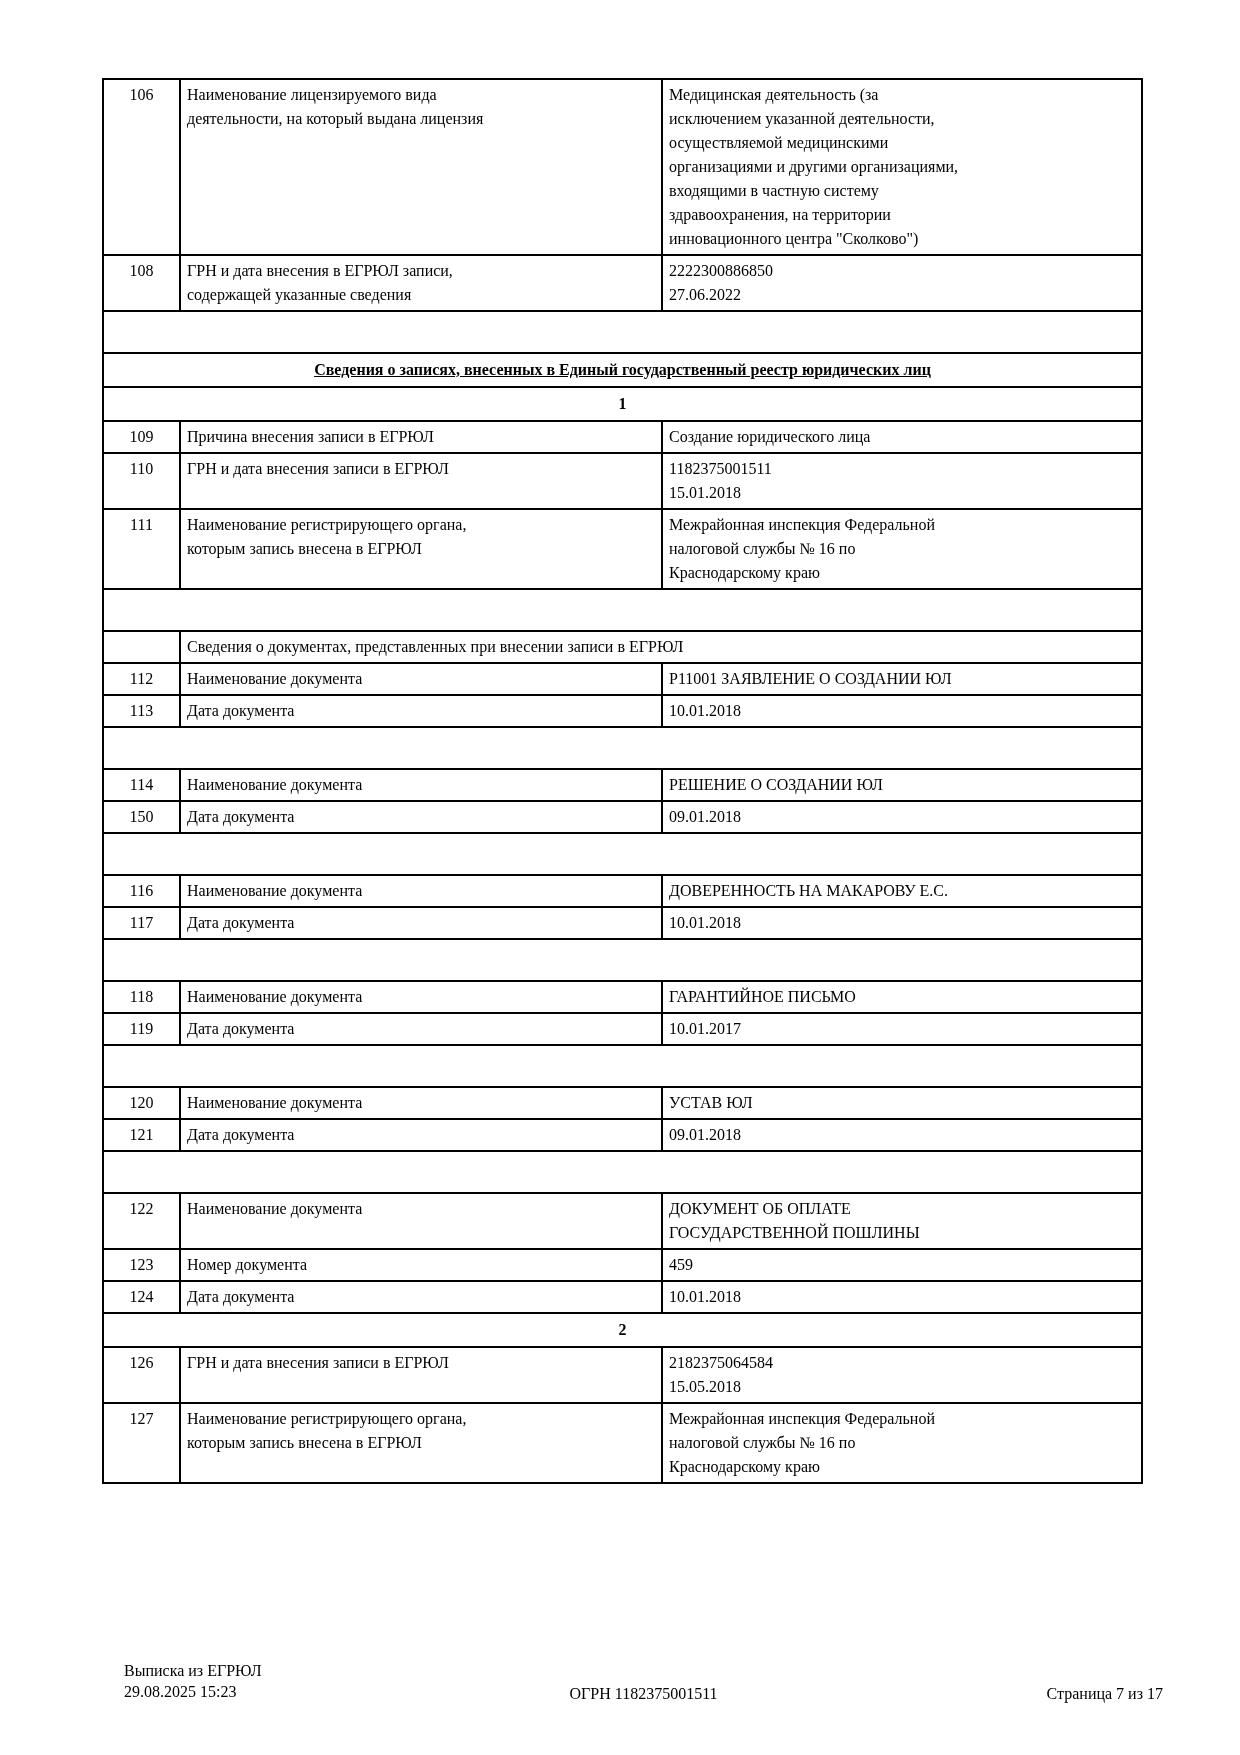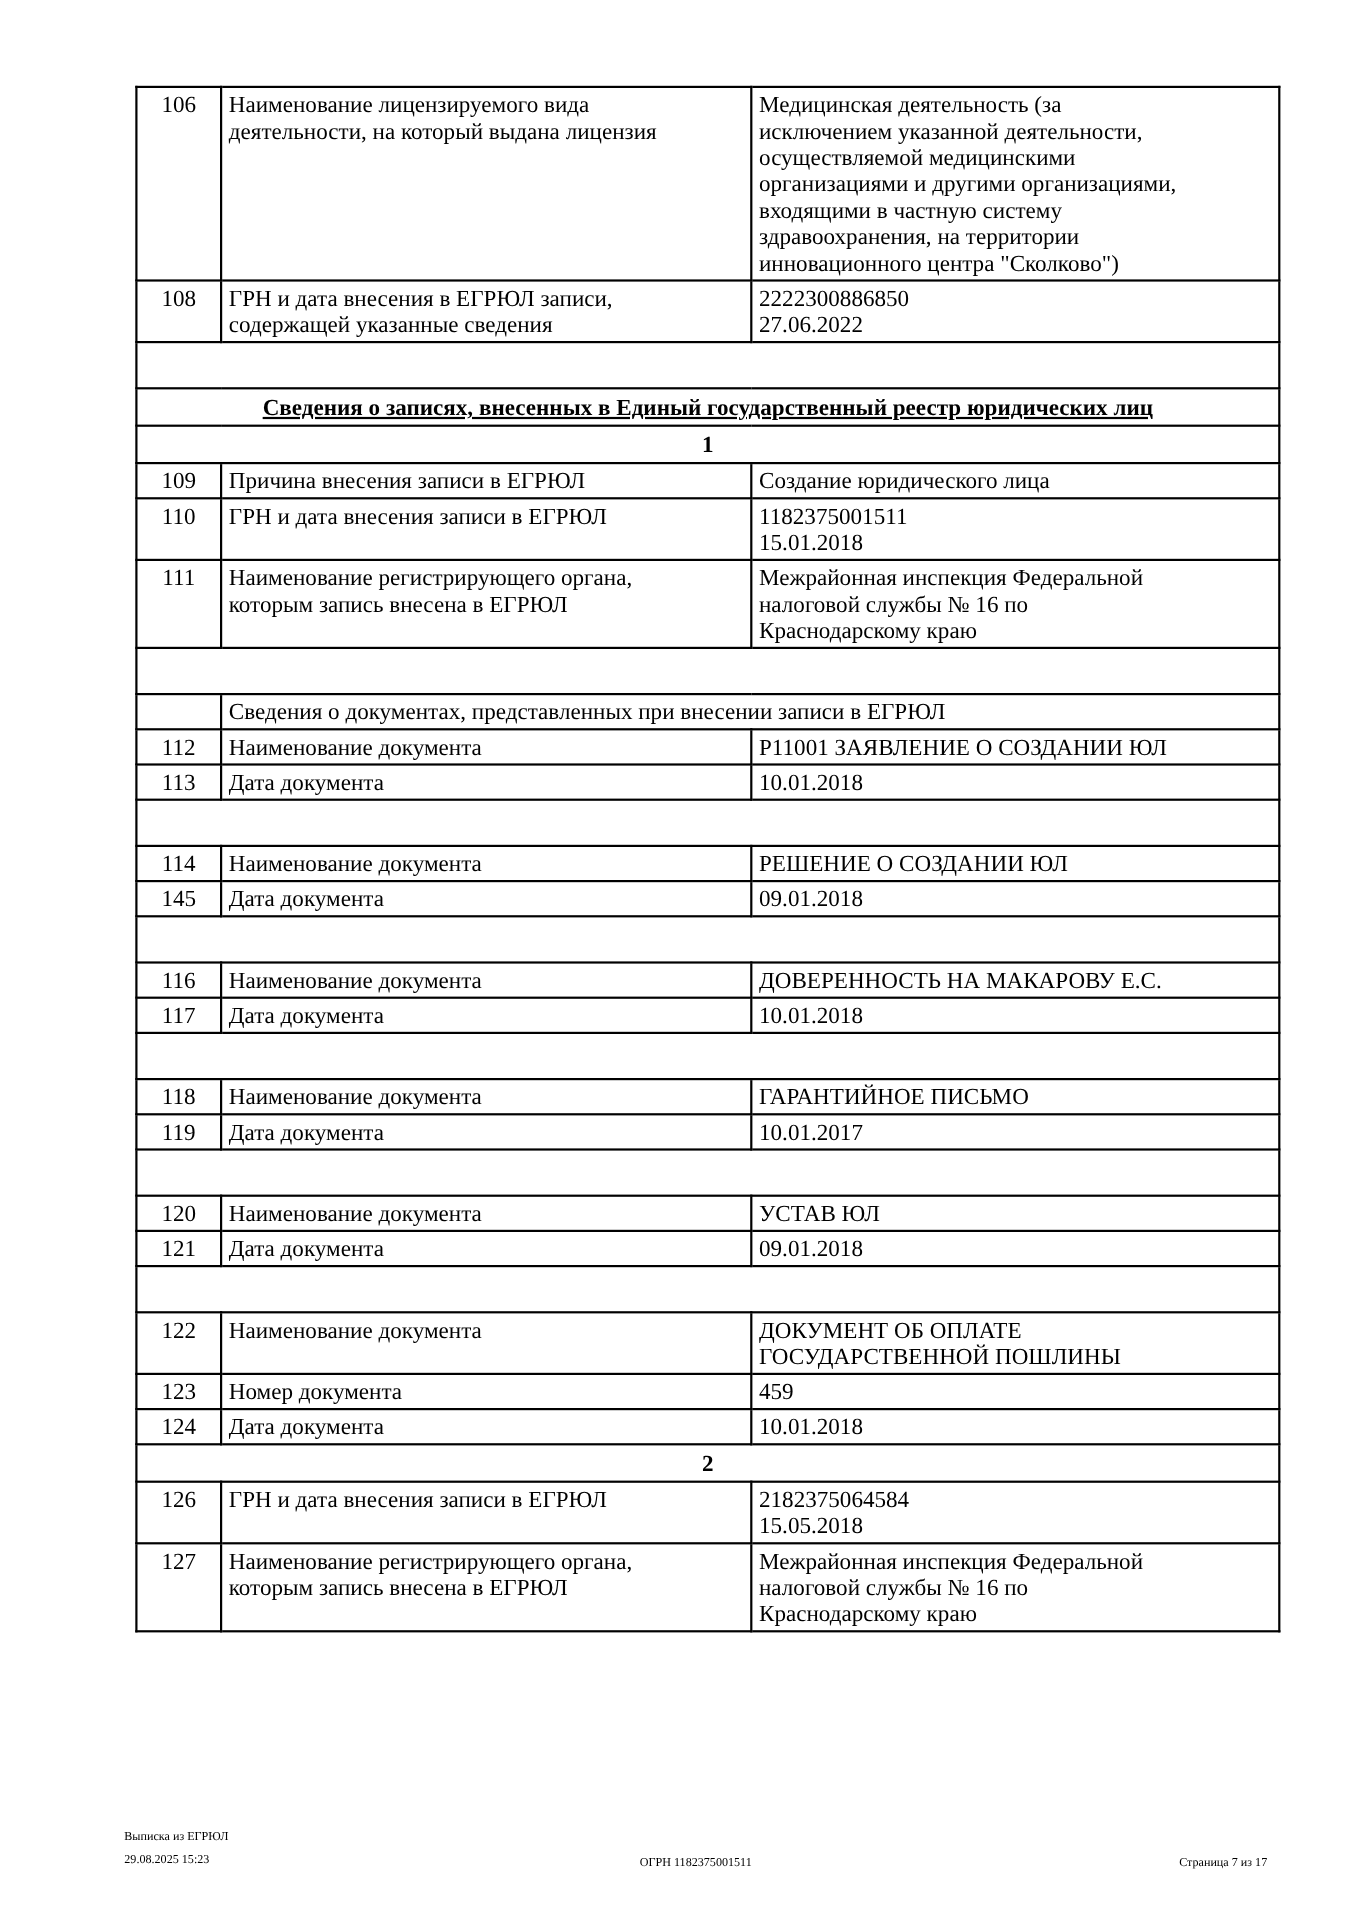--- a/index.html
+++ b/index.html
@@ -9,26 +9,26 @@
   }
   body {
     width: 1240px;
     height: 1755px;
     position: relative;
     font-family: "Liberation Serif", "DejaVu Serif", serif;
     color: #000000;
   }
   .doc-table {
     position: absolute;
-    left: 123px;
+    left: 102px;
     top: 78px;
     width: 1039px;
     border-collapse: collapse;
     table-layout: fixed;
-    font-size: 21px;
+    font-size: 16px;
     line-height: 24px;
   }
   .doc-table td {
     border: 2px solid #000000;
     vertical-align: top;
     overflow: hidden;
   }
   .col-num   { width: 77px; }
   .col-label { width: 482px; }
   .col-value { width: 480px; }
@@ -55,25 +55,25 @@
     font-weight: bold;
     padding: 4px 6px;
   }
   td.cell-subheader {
     padding: 3px 6px;
     margin-left: 16px;
   }
 
   .page-footer {
     position: absolute;
-    left: 113px;
+    left: 124px;
     top: 1660px;
     width: 1039px;
     height: 44px;
-    font-size: 11px;
+    font-size: 16px;
     line-height: 21px;
   }
   .footer-left {
     position: absolute;
     left: 0;
     top: 0;
   }
   .footer-center {
     position: absolute;
     left: 50%;
@@ -178,21 +178,21 @@
     <td colspan="3"></td>
   </tr>
 
   <tr>
     <td class="cell-num">114</td>
     <td class="cell-label">Наименование документа</td>
     <td class="cell-value">РЕШЕНИЕ О СОЗДАНИИ ЮЛ</td>
   </tr>
 
   <tr>
-    <td class="cell-num">145</td>
+    <td class="cell-num">150</td>
     <td class="cell-label">Дата документа</td>
     <td class="cell-value">09.01.2018</td>
   </tr>
 
   <tr class="row-spacer">
     <td colspan="3"></td>
   </tr>
 
   <tr>
     <td class="cell-num">116</td>

